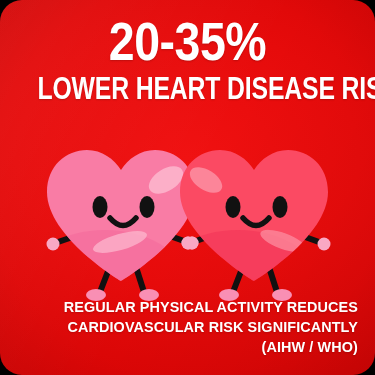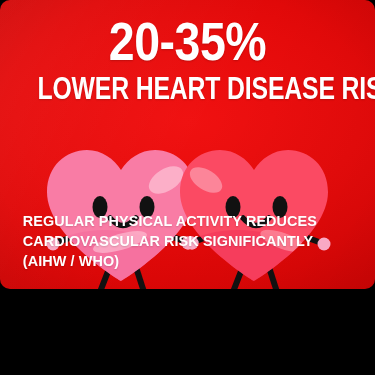--- a/index.html
+++ b/index.html
@@ -10,23 +10,23 @@
     background: #000000;
     overflow: hidden;
   }
   body {
     font-family: "Liberation Sans", sans-serif;
   }
 
   #infographic-card {
     position: relative;
     width: 375px;
-    height: 289px;
+    height: 375px;
     box-sizing: border-box;
-    border-radius: 10px;
+    border-radius: 22px;
     overflow: hidden;
     background:
       radial-gradient(ellipse 120% 90% at 50% 42%, #f01111 0%, #e60b0b 38%, #d60505 72%, #cf0202 100%);
     text-decoration: underline;
   }
 
   
   #bg-sheen {
     position: absolute;
     inset: 0;
@@ -72,23 +72,23 @@
     margin-top: 2px;
     text-shadow: 0 1px 2px rgba(0,0,0,0.18);
     white-space: nowrap;
   }
 
   #caption-block {
     position: absolute;
     left: 0;
     right: 0;
     bottom: 18px;
-    text-align: left;
+    text-align: right;
     z-index: 6;
-    padding: 0 16px;
+    padding: 0 10px;
     box-sizing: border-box;
   }
   .caption-line {
     display: block;
     color: #ffffff;
     font-family: "Liberation Sans", sans-serif;
     font-weight: bold;
     font-size: 15px;
     line-height: 20px;
     letter-spacing: 0.1px;

